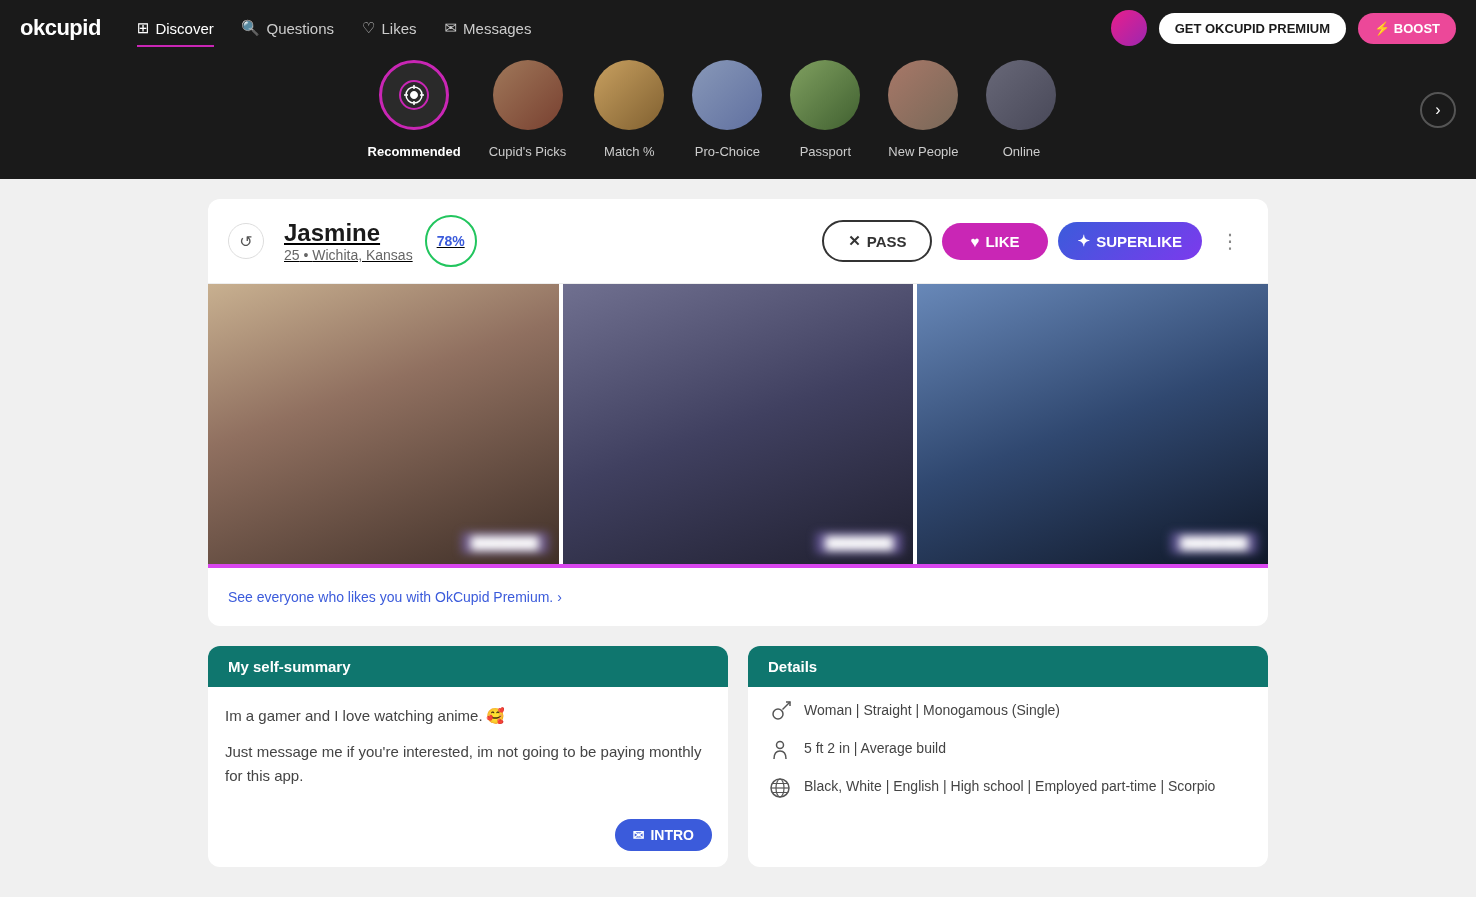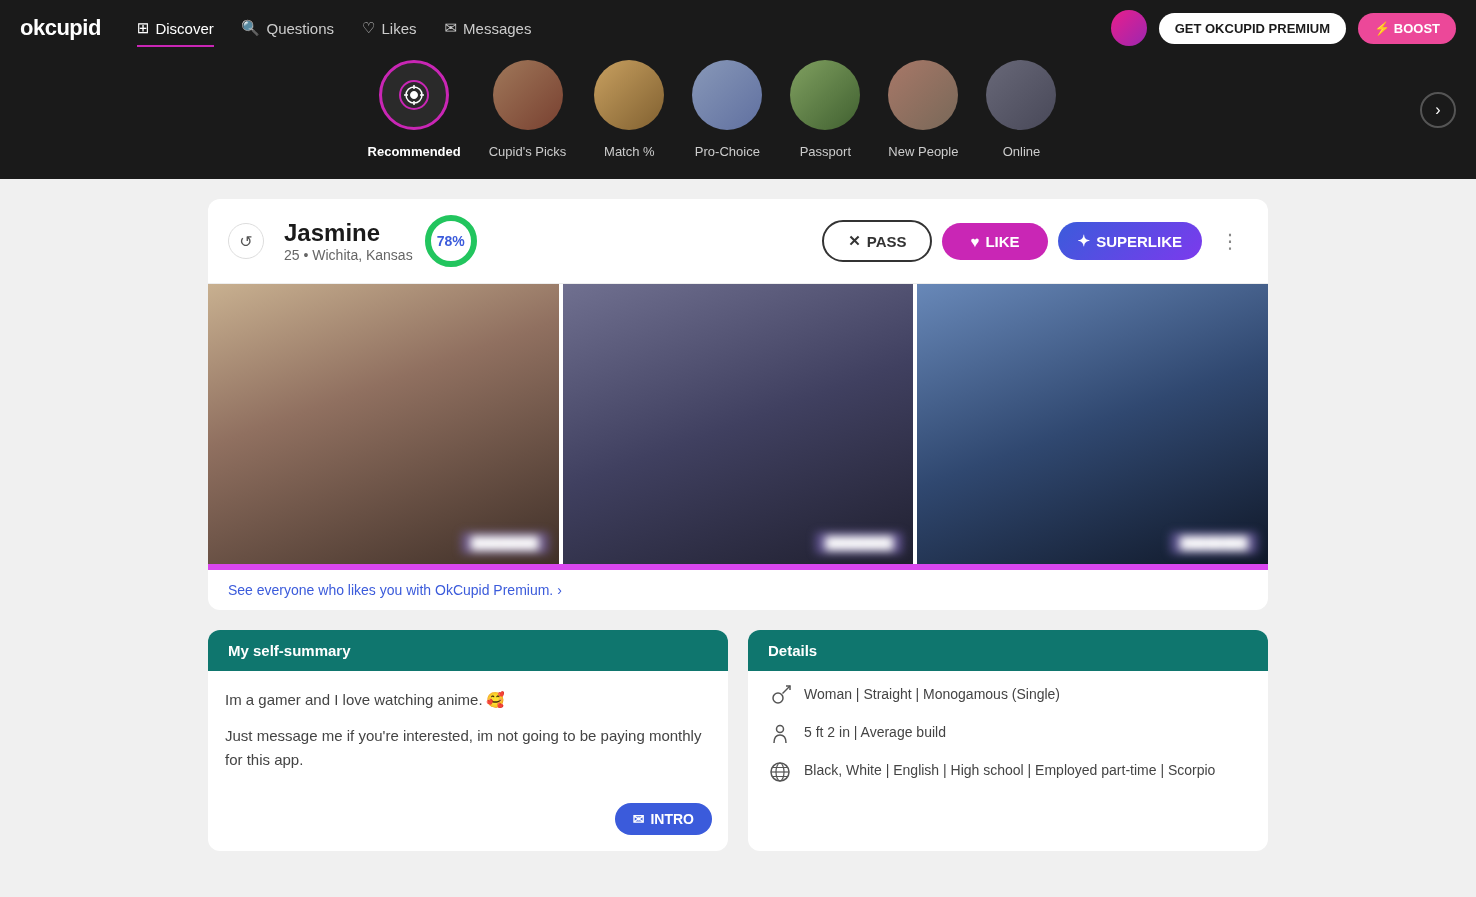--- a/index.html
+++ b/index.html
@@ -186,35 +186,36 @@
       justify-content: center;
       font-size: 16px;
       color: #555;
       flex-shrink: 0;
       margin-right: 4px;
     }
     .profile-name-section {
       display: flex;
       align-items: center;
       gap: 12px;
+      text-decoration: underline;
     }
     .profile-name {
       font-size: 24px;
       font-weight: 700;
       color: #1a1a1a;
     }
     .profile-sub {
       font-size: 14px;
       color: #666;
     }
     .match-circle {
       width: 52px;
       height: 52px;
       border-radius: 50%;
-      border: 6px solid #22c55e;
+      border: 2px solid #22c55e;
       display: flex;
       align-items: center;
       justify-content: center;
       font-size: 14px;
       font-weight: 700;
       color: #3b5bdb;
     }
     .action-buttons {
       display: flex;
       gap: 10px;
@@ -295,25 +296,25 @@
       right: 10px;
       background: rgba(150,130,200,0.7);
       color: white;
       padding: 4px 10px;
       border-radius: 4px;
       font-size: 12px;
     }
 
     
     .likes-link {
-      padding: 12px 20px;
+      padding: 21px 20px;
       font-size: 14px;
       color: #3b5bdb;
       cursor: pointer;
-      border-top: 6px solid #d946ef;
+      border-top: 4px solid #d946ef;
     }
 
     
     .bio-grid {
       display: grid;
       grid-template-columns: 1fr 1fr;
       gap: 20px;
       margin-bottom: 20px;
     }
     .bio-card {

